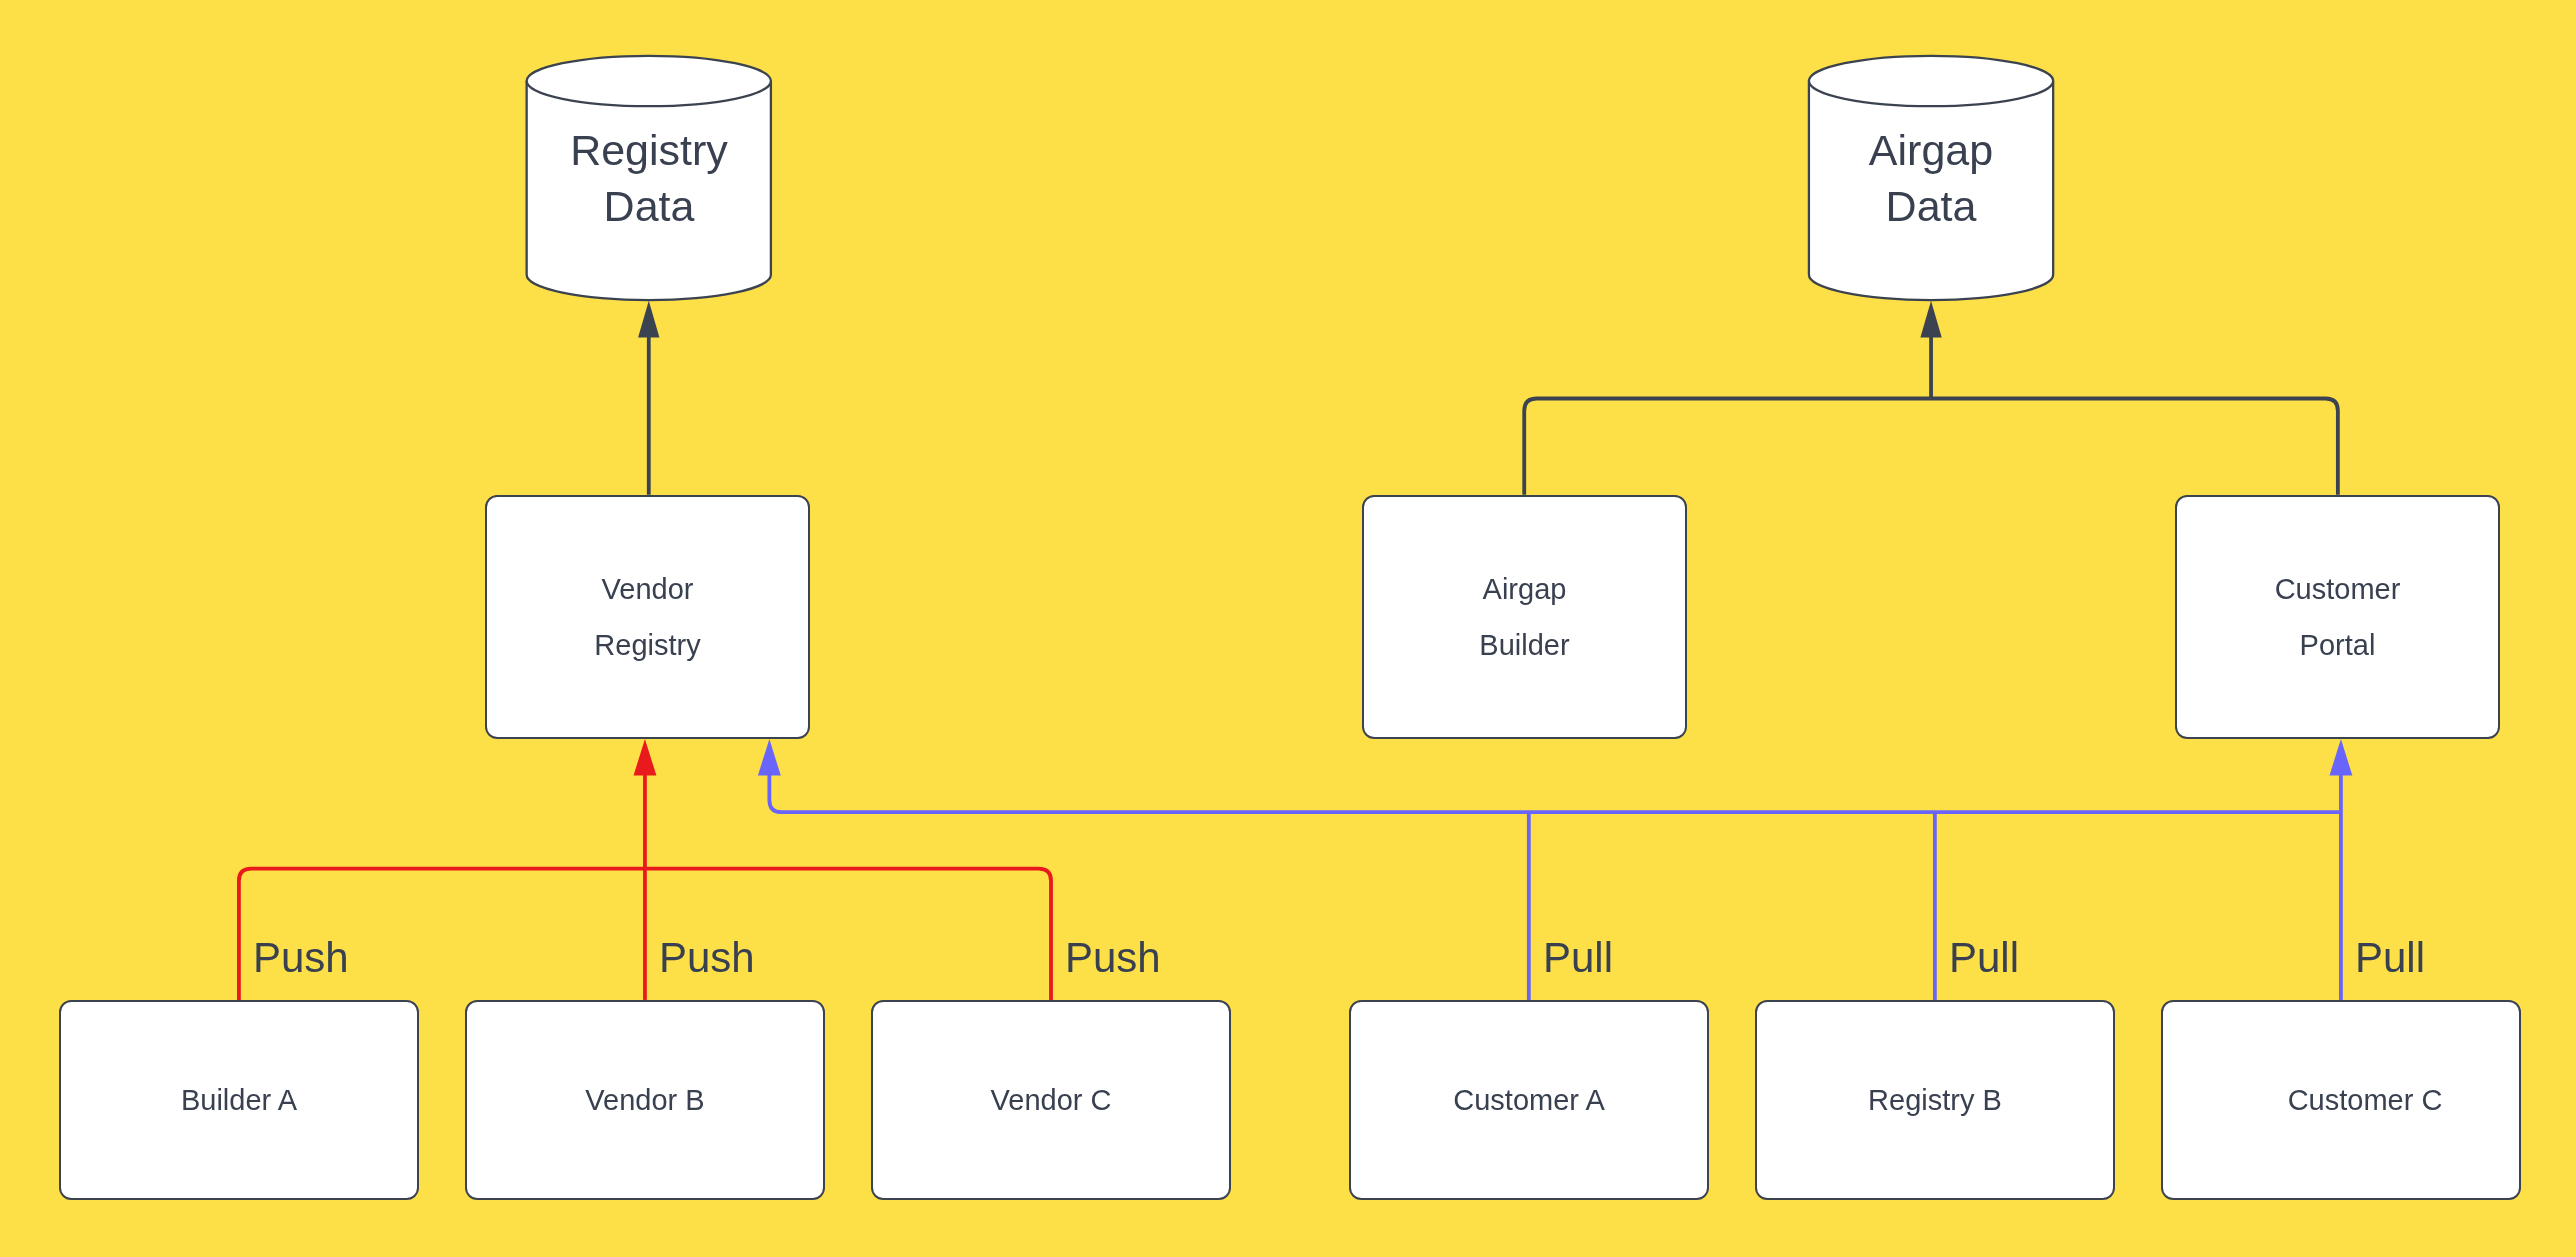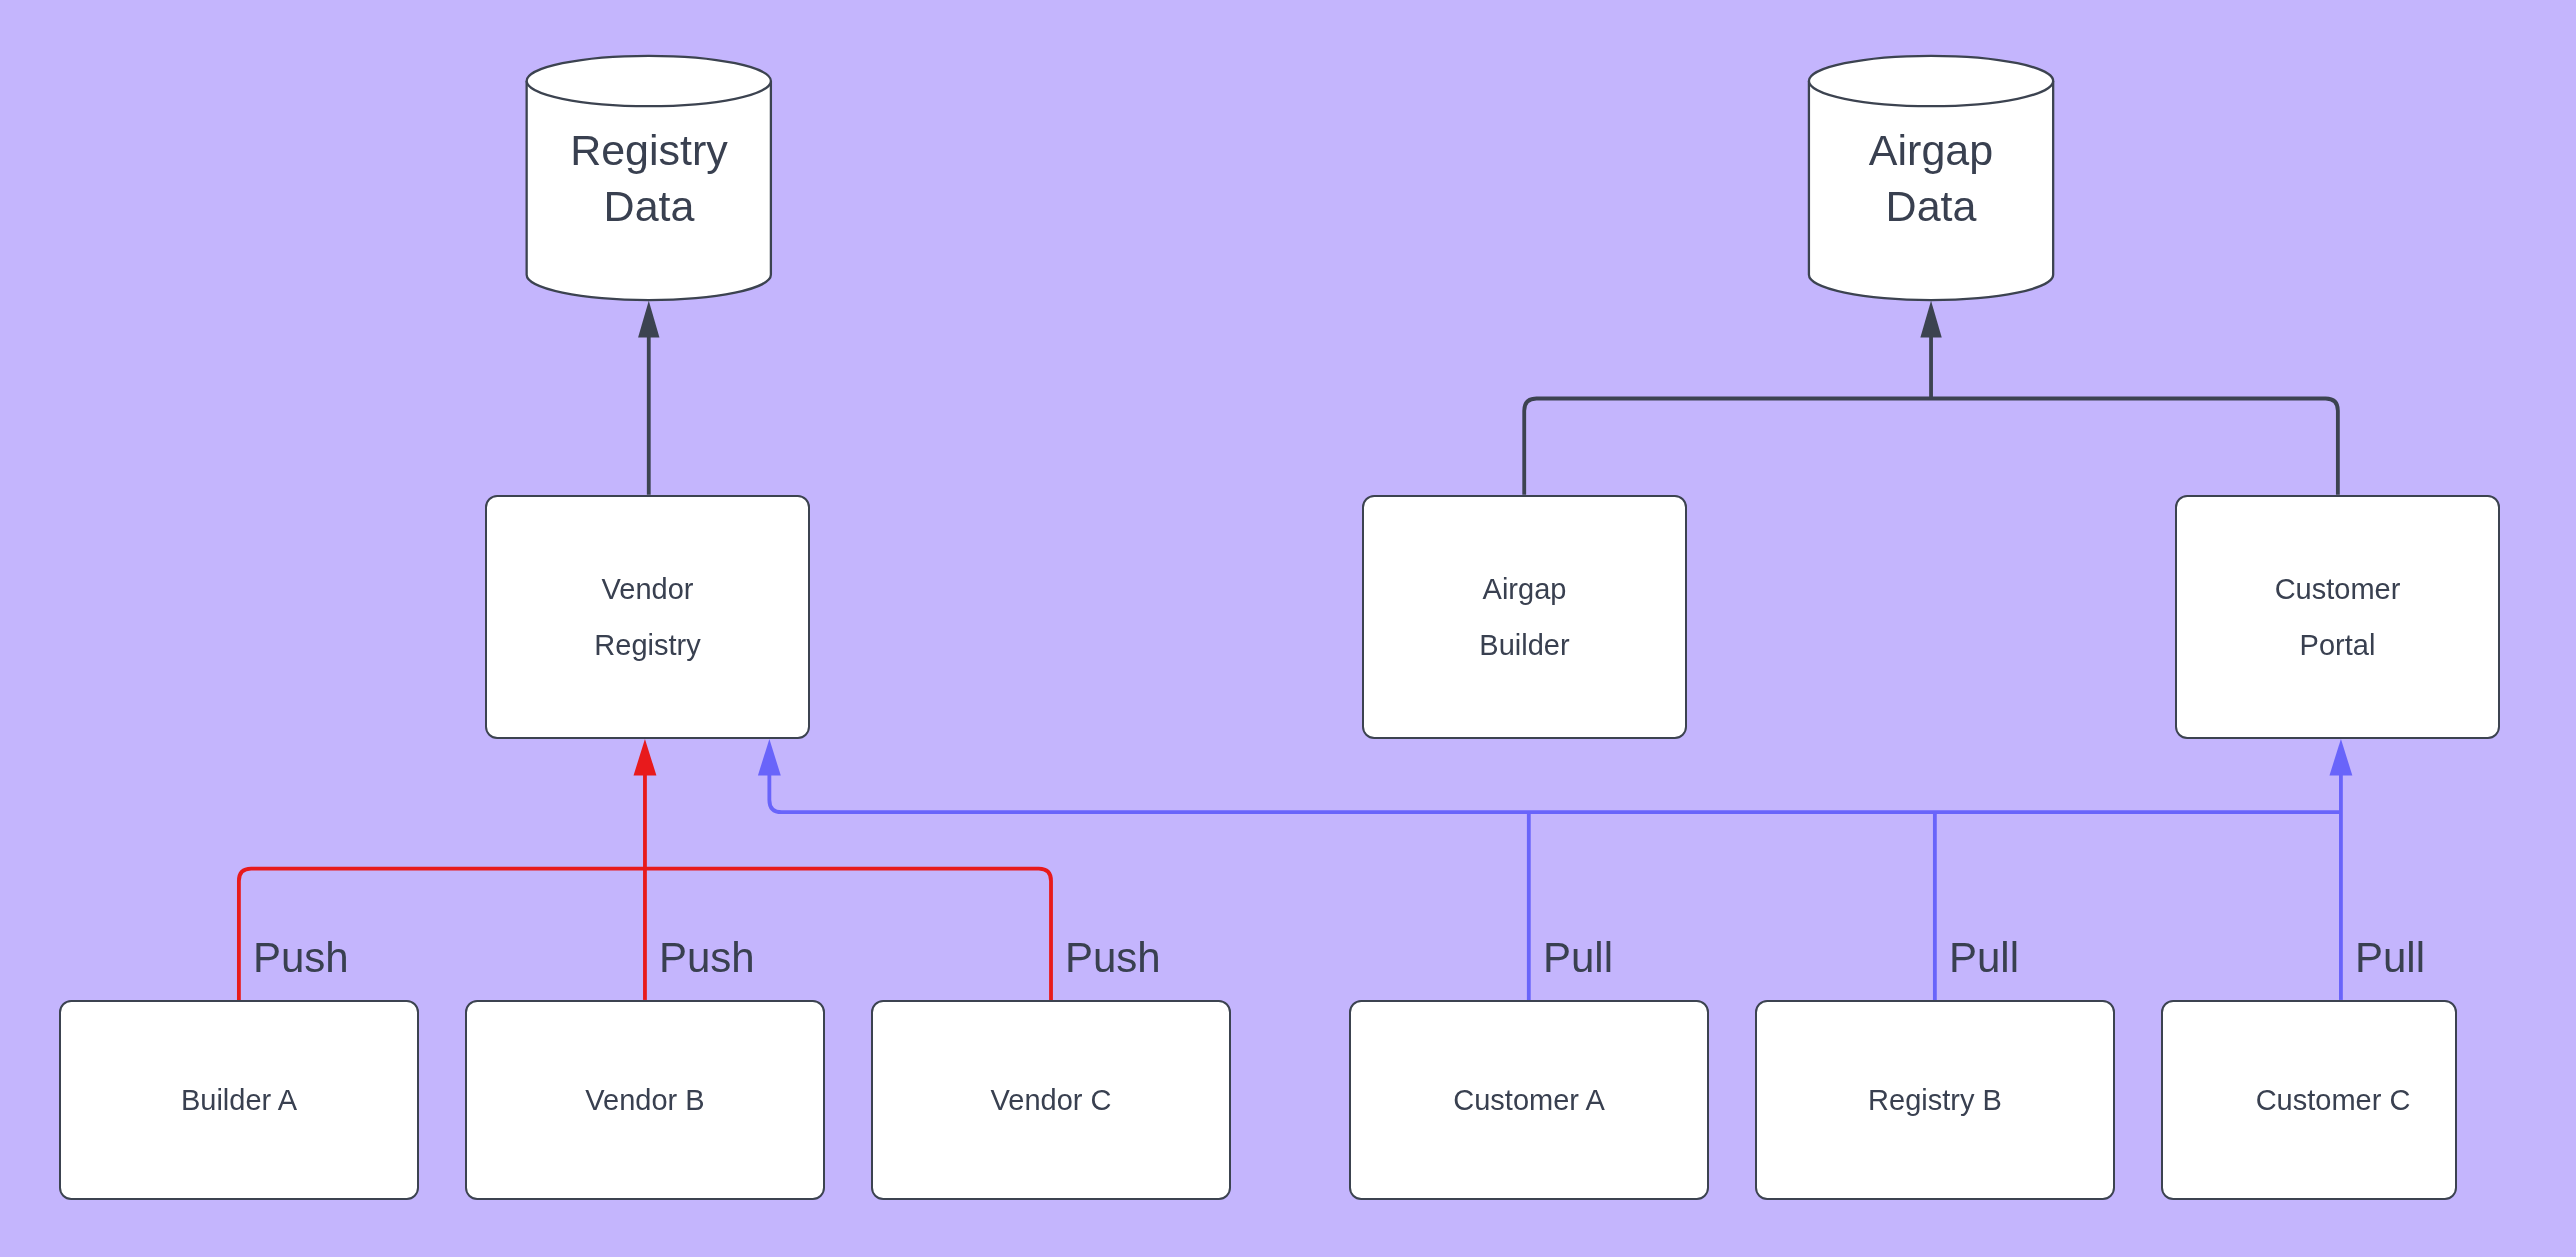--- a/index.html
+++ b/index.html
@@ -1,20 +1,20 @@
 <!DOCTYPE html>
 <html style="font-size:12.2px"><head>
 <meta charset="utf-8">
 <style>
   html, body { margin: 0; padding: 0; background: #ffffff; }
   .canvas {
     position: relative;
     width: 2576px;
     height: 1258px;
-    background: #c4b5fd;
+    background: #fde047;
     font-family: "Liberation Sans", sans-serif;
     overflow: hidden;
   }
   .edge-layer {
     position: absolute;
     left: 0; top: 0;
     width: 2576px; height: 1258px;
   }
   .edge { fill: none; stroke-width: 5; }
   .shape-outline { fill: #ffffff; stroke: #3c4350; stroke-width: 3; }
@@ -118,21 +118,21 @@
   </div>
   <div class="node" style="left:871px; top:1000px; width:360px; height:200px;">
     <span>Vendor C</span>
   </div>
   <div class="node" style="left:1349px; top:1000px; width:360px; height:200px;">
     <span>Customer A</span>
   </div>
   <div class="node" style="left:1755px; top:1000px; width:360px; height:200px;">
     <span>Registry B</span>
   </div>
-  <div class="node" style="left:2161px; top:1000px; width:296px; height:200px;padding-left:48px;">
+  <div class="node" style="left:2161px; top:1000px; width:360px; height:200px;padding-left:48px;">
     <span>Customer C</span>
   </div>
 
   <div class="edge-label" style="left:253px; top:933px;">Push</div>
   <div class="edge-label" style="left:659px; top:933px;">Push</div>
   <div class="edge-label" style="left:1065px; top:933px;">Push</div>
   <div class="edge-label" style="left:1543px; top:933px;">Pull</div>
   <div class="edge-label" style="left:1949px; top:933px;">Pull</div>
   <div class="edge-label" style="left:2355px; top:933px;">Pull</div>
 

